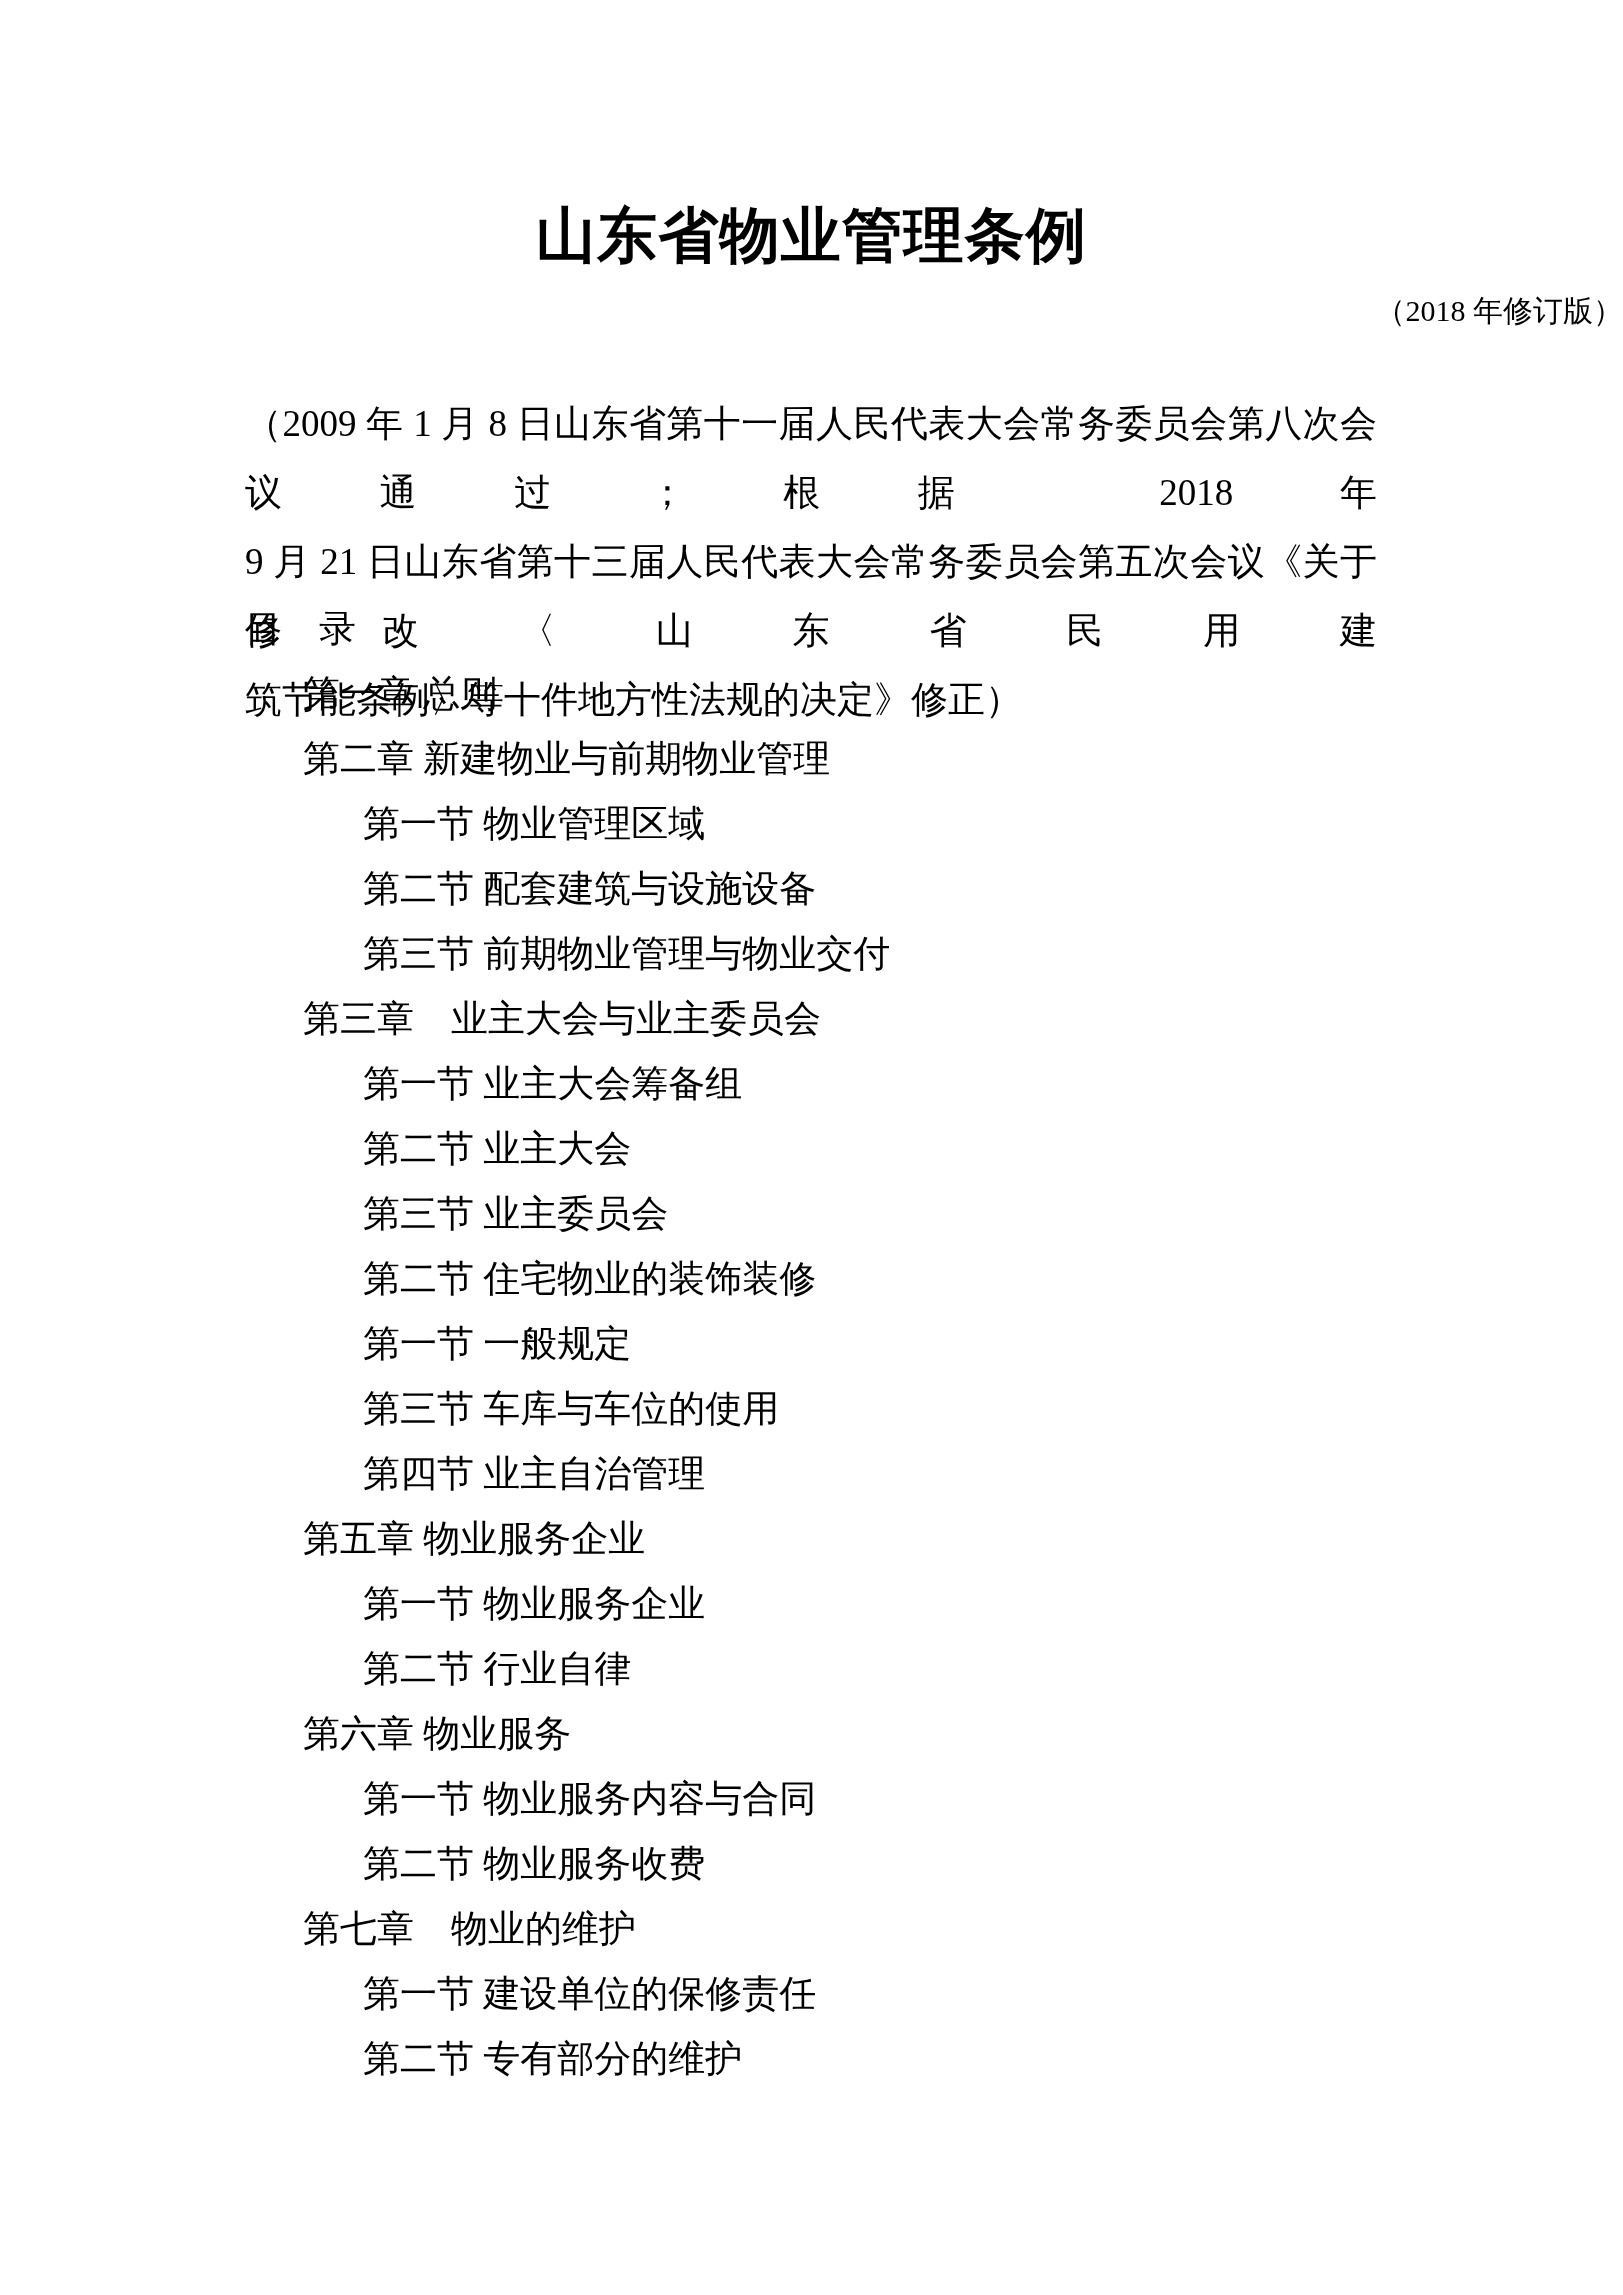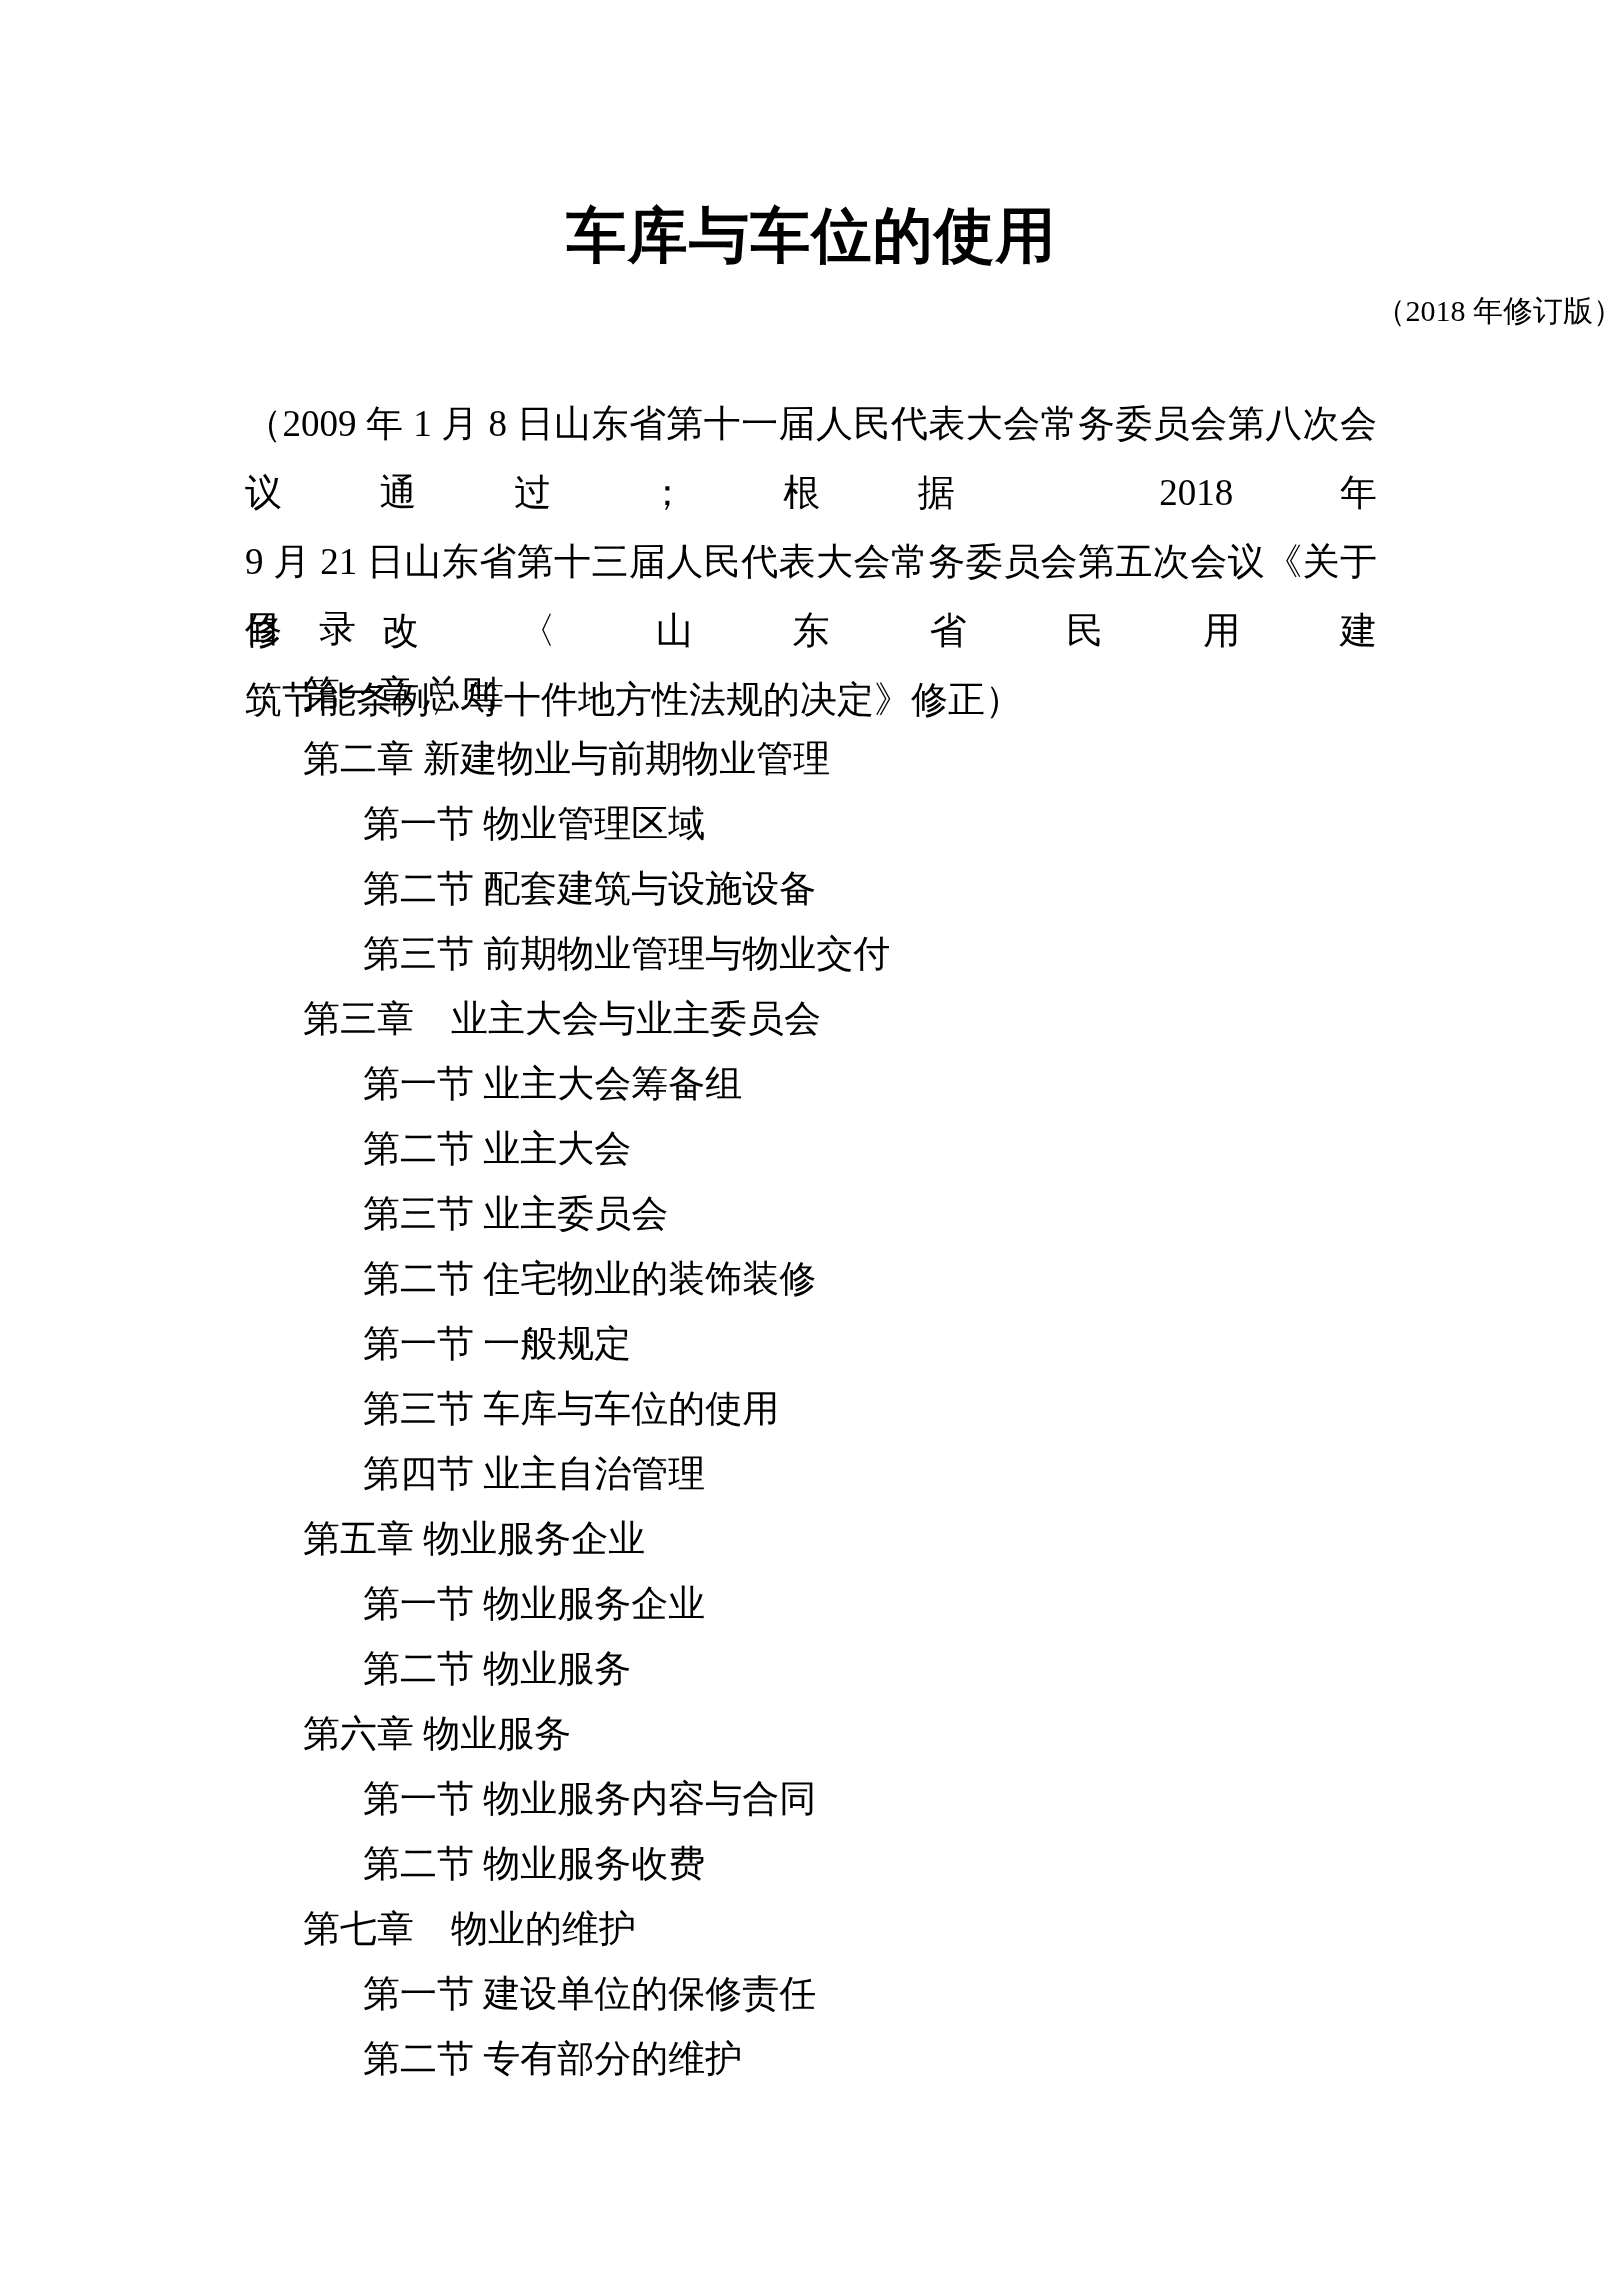--- a/index.html
+++ b/index.html
@@ -76,21 +76,21 @@
   }
   .toc-item.section {
     padding-left: 118px;
   }
 </style>
 </head>
 <body>
 
 <div class="page">
 
-  <div class="doc-title">车库与车位的使用</div>
+  <div class="doc-title">山东省物业管理条例</div>
 
   <div class="doc-subtitle">（2018 年修订版）</div>
 
   <div class="preamble">
     <div class="preamble-line fill">（2009 年 1 月 8 日山东省第十一届人民代表大会常务委员会第八次会议通过；根据 2018 年</div>
     <div class="preamble-line fill">9 月 21 日山东省第十三届人民代表大会常务委员会第五次会议《关于修改〈山东省民用建</div>
     <div class="preamble-line">筑节能条例〉等十件地方性法规的决定》修正）</div>
   </div>
 
   <div class="toc">
@@ -104,21 +104,21 @@
       <div class="toc-item chapter">第三章　业主大会与业主委员会</div>
       <div class="toc-item section">第一节 业主大会筹备组</div>
       <div class="toc-item section">第二节 业主大会</div>
       <div class="toc-item section">第三节 业主委员会</div>
       <div class="toc-item section">第二节 住宅物业的装饰装修</div>
       <div class="toc-item section">第一节 一般规定</div>
       <div class="toc-item section">第三节 车库与车位的使用</div>
       <div class="toc-item section">第四节 业主自治管理</div>
       <div class="toc-item chapter">第五章 物业服务企业</div>
       <div class="toc-item section">第一节 物业服务企业</div>
-      <div class="toc-item section">第二节 物业服务</div>
+      <div class="toc-item section">第二节 行业自律</div>
       <div class="toc-item chapter">第六章 物业服务</div>
       <div class="toc-item section">第一节 物业服务内容与合同</div>
       <div class="toc-item section">第二节 物业服务收费</div>
       <div class="toc-item chapter">第七章　物业的维护</div>
       <div class="toc-item section">第一节 建设单位的保修责任</div>
       <div class="toc-item section">第二节 专有部分的维护</div>
     </div>
 
 </div>
 

